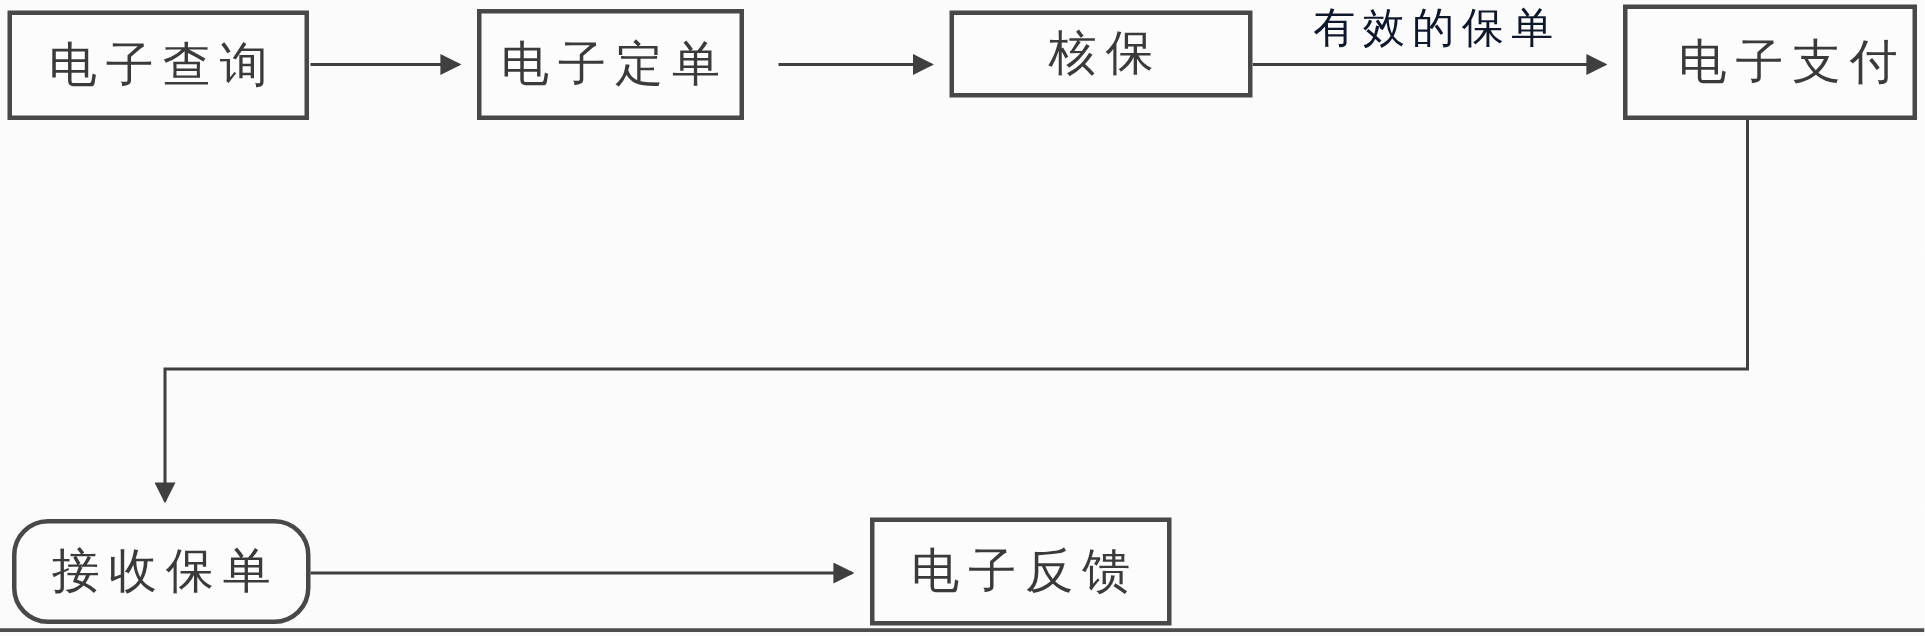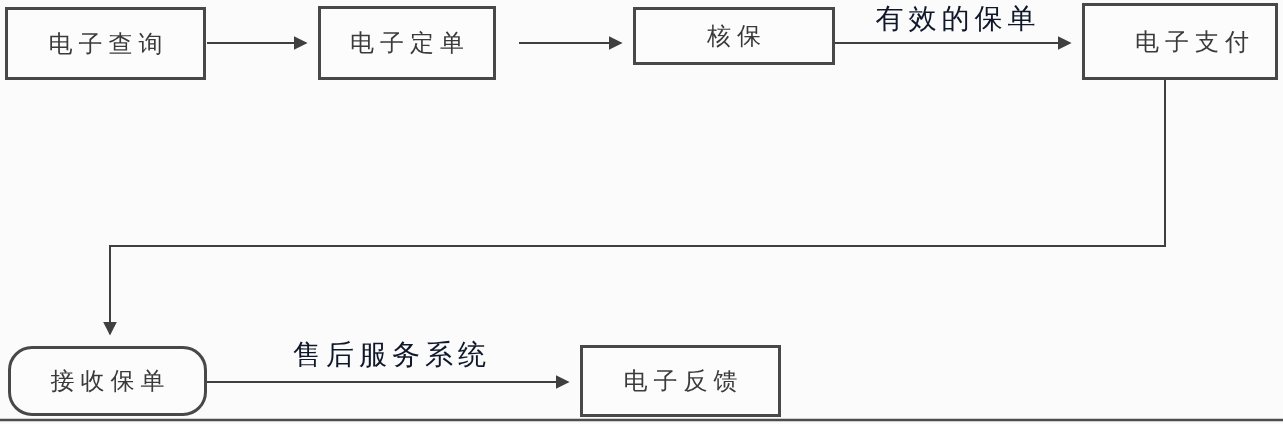--- a/index.html
+++ b/index.html
@@ -22,21 +22,21 @@
   .node {
     position: absolute;
     border: 3px solid #484848;
     background: #fcfcfc;
     display: flex;
     align-items: center;
     justify-content: center;
     box-sizing: border-box;
   }
   .node-label {
-    font-size: 24px;
+    font-size: 32px;
     color: #3a3a3a;
     letter-spacing: 6px;
     margin-right: -6px; 
     white-space: nowrap;
   }
   .edge-label {
     position: absolute;
     font-size: 28px;
     color: #0f172a;
     letter-spacing: 5px;
@@ -100,15 +100,14 @@
     <span class="node-label">接收保单</span>
   </div>
 
   <div class="node n6">
     <span class="node-label">电子反馈</span>
   </div>
 
   <div class="edge-label l-valid">有效的保单</div>
 
 
-  <div class="edge-label l-after">售后服务系统</div>
 
 </div>
 
 </body></html>

